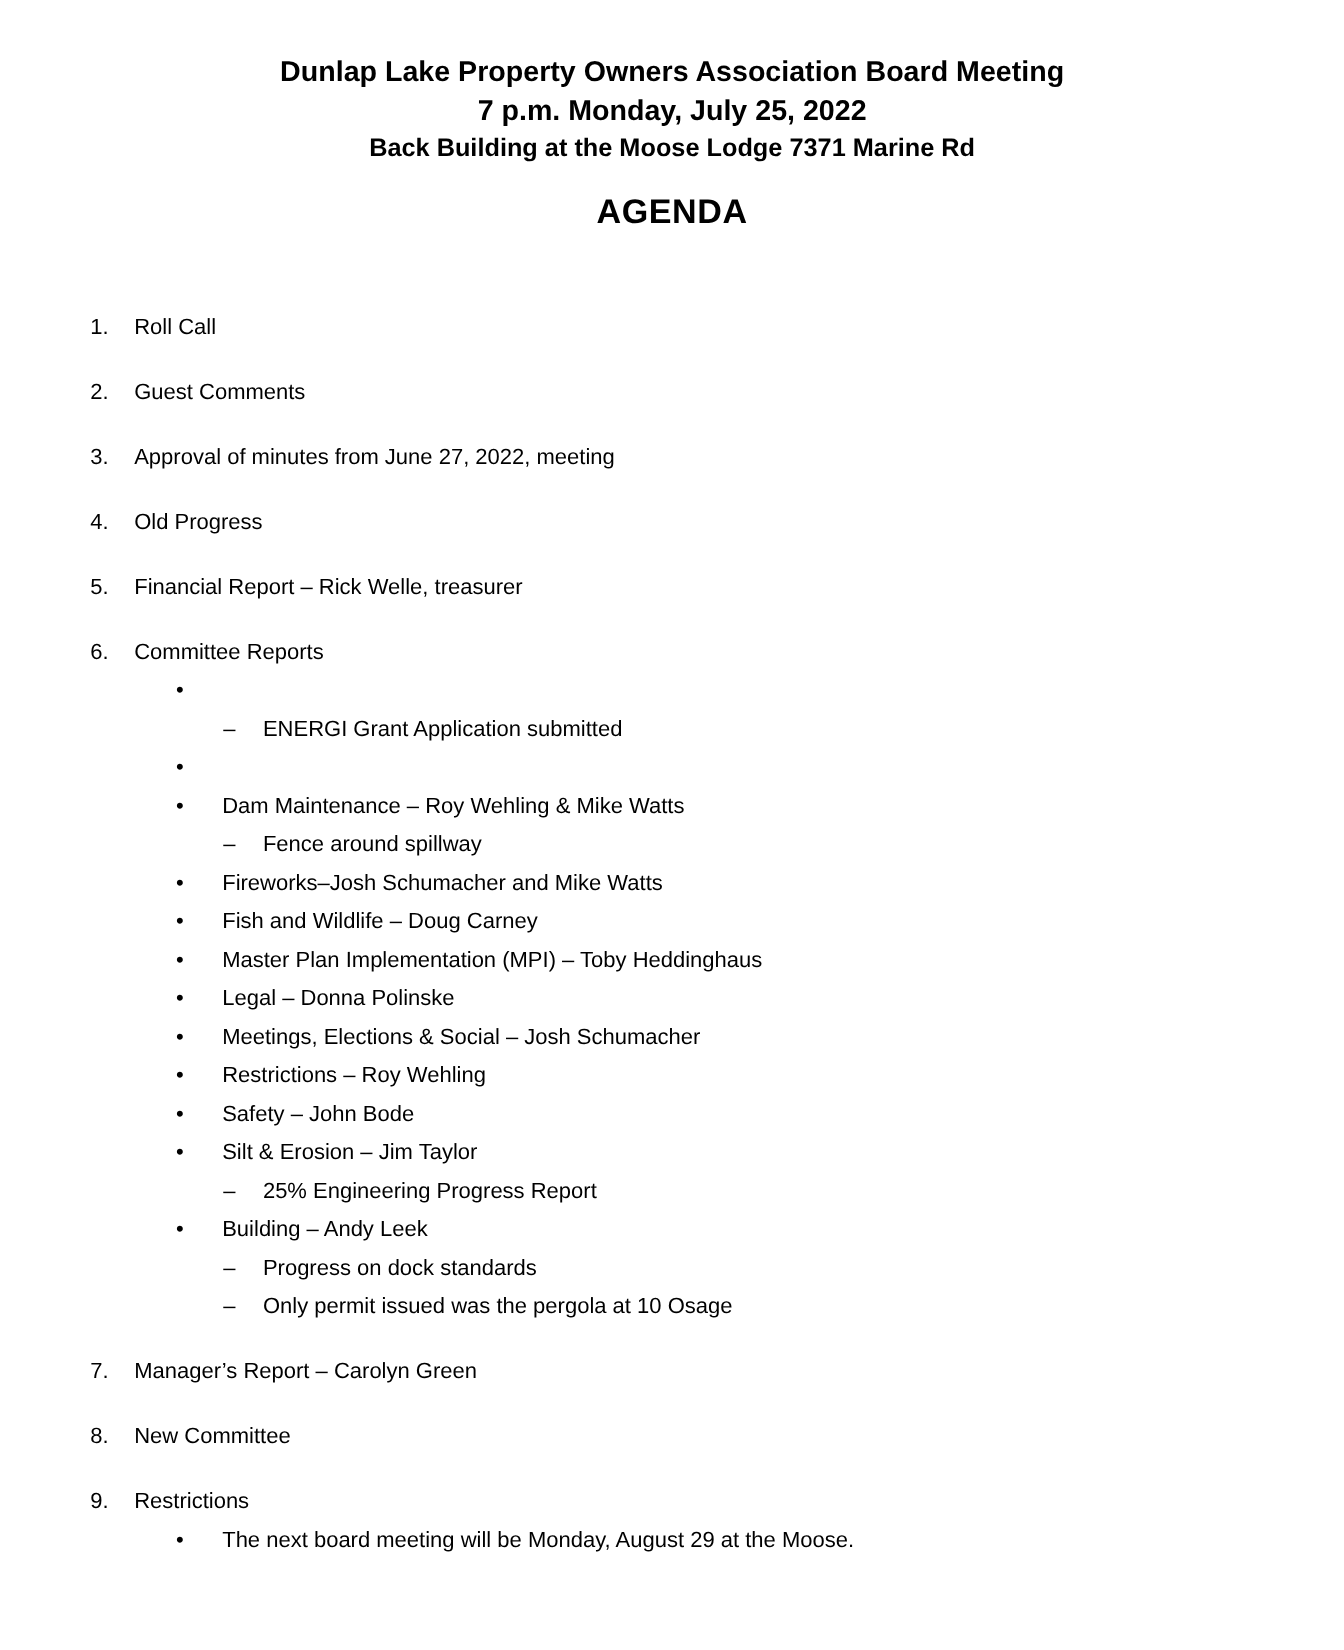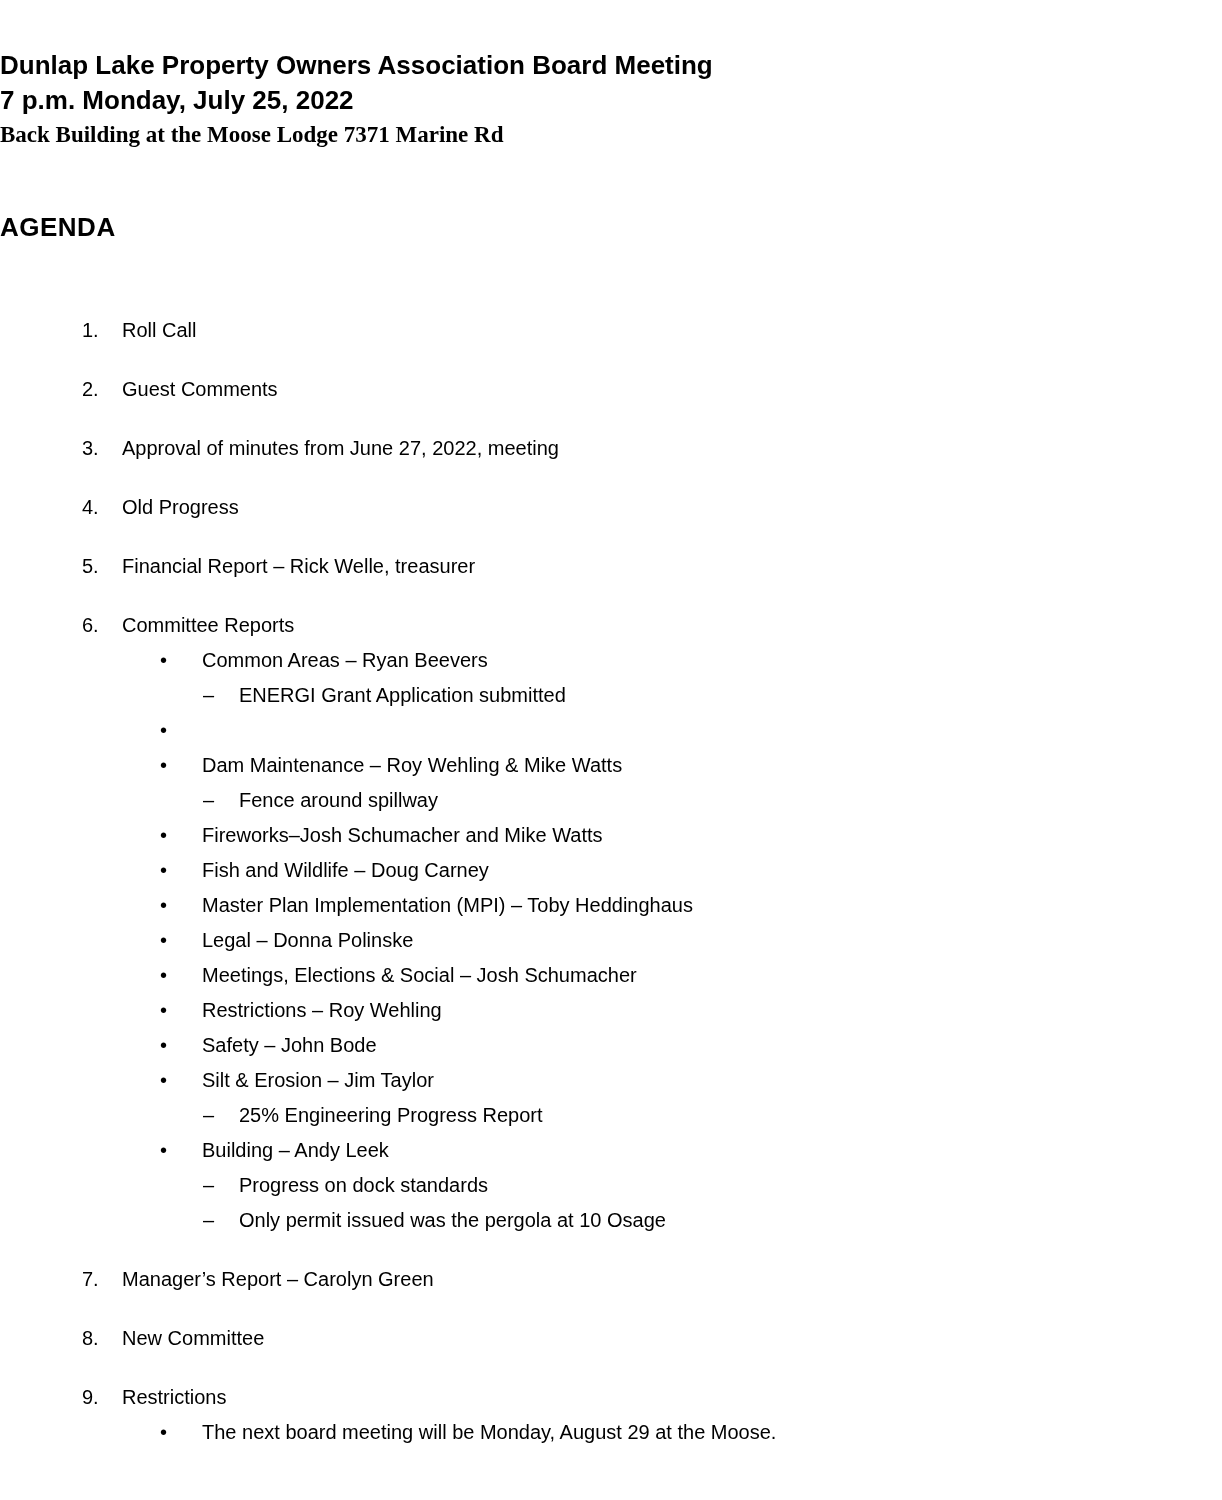--- a/index.html
+++ b/index.html
@@ -11,28 +11,28 @@
     color: #000000;
     -webkit-font-smoothing: antialiased;
   }
   .page {
     position: relative;
     width: 1222px;
     height: 1500px;
     background: #ffffff;
     overflow: hidden;
   }
-  .doc-header { padding-top: 48px; }
+  .doc-header { text-align: center; padding-top: 48px; }
   .title    { font-size: 26px; font-weight: 700; line-height: 35px; }
   .datetime { font-size: 26px; font-weight: 700; line-height: 35px; }
-  .location { font-size: 23px; font-weight: 700; line-height: 33px; font-family: Liberation Serif, serif; }
+  .location { font-size: 23px; font-weight: 700; line-height: 33px; }
   .agenda-heading {
-    font-size: 26px;
+    font-size: 31px;
     font-weight: 800;
-    margin-top: 61px;
+    margin-top: 24px;
     letter-spacing: 0.5px;
   }
   .agenda-list {
     list-style: none;
     margin-top: 70px;
     padding-left: 82px;
     padding-right: 40px;
     font-size: 20px;
   }
   .item-row { display: flex; line-height: 35px; margin-top: 24px; }
@@ -86,21 +86,20 @@
           <span class="txt">Financial Report – Rick Welle, treasurer</span>
         </div>
       </li>
       <li class="agenda-item">
         <div class="item-row">
           <span class="num">6.</span>
           <span class="txt">Committee Reports</span>
         </div>
         <div class="bullet-row">
           <span class="bullet-marker">•</span>
-          <span class="txt">Common Areas – Ryan Beevers</span>
         </div>
         <div class="dash-row">
           <span class="dash-marker">–</span>
           <span class="txt">ENERGI Grant Application submitted</span>
         </div>
         <div class="bullet-row">
           <span class="bullet-marker">•</span>
         </div>
         <div class="bullet-row">
           <span class="bullet-marker">•</span>

